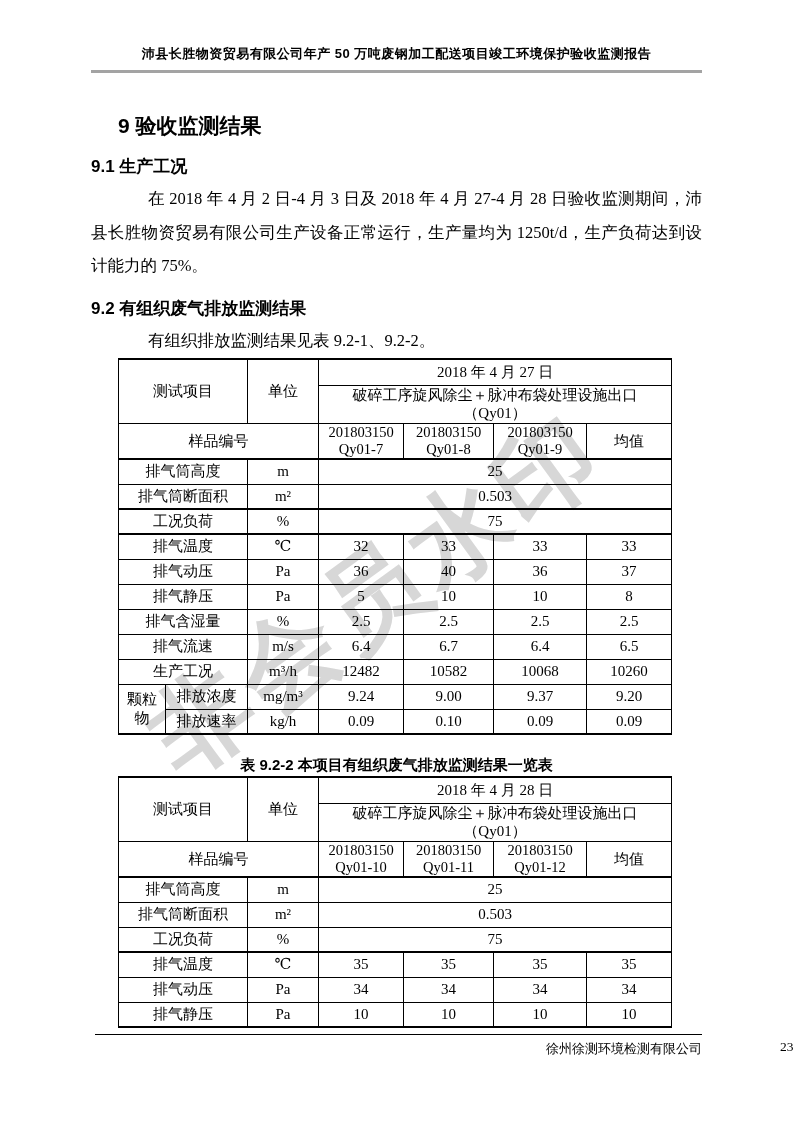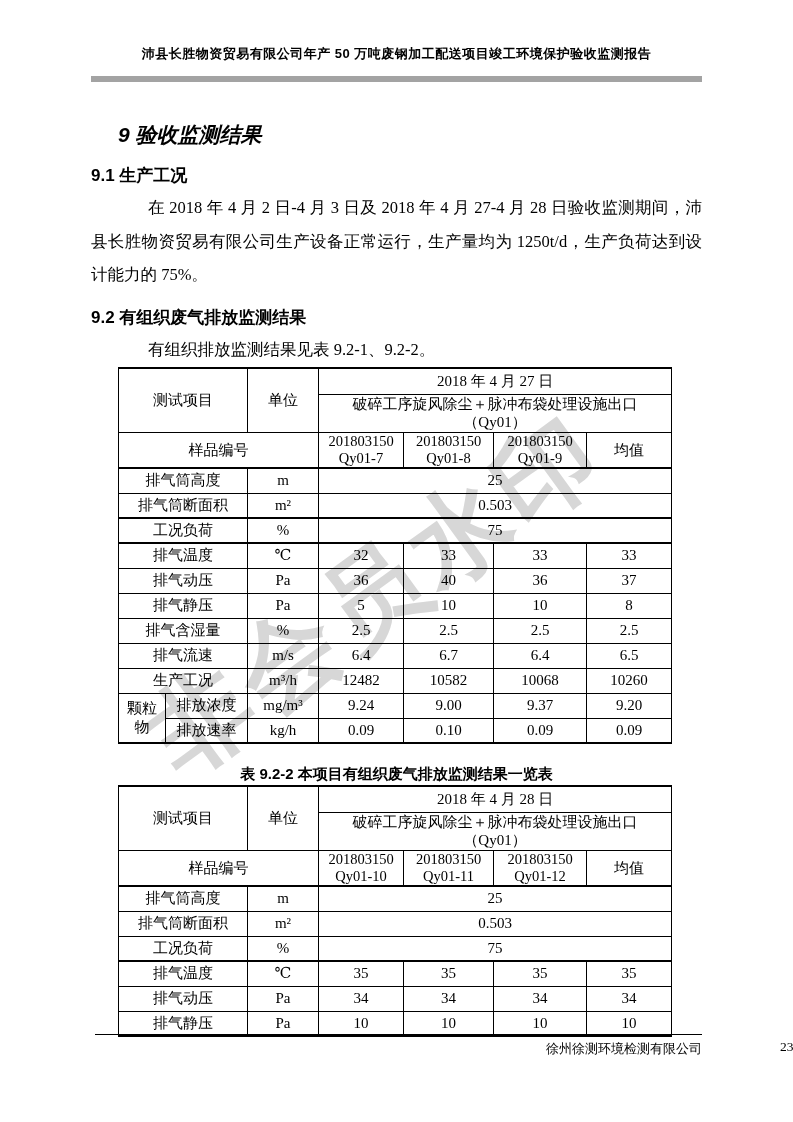--- a/index.html
+++ b/index.html
@@ -20,36 +20,35 @@
     color:#d7d7d7;
     transform:rotate(-36deg);
     transform-origin:center center;
     z-index:0;
     font-family:"Liberation Sans","DejaVu Sans",sans-serif;
   }
   .content{position:relative;z-index:1;}
   
   .doc-header{
     margin:0 91px;
-    padding-top:45px;padding-bottom:13px;
-    border-bottom:6px solid #a3a3a3;
+    padding-top:45px;padding-bottom:7px;
+    border-bottom:3px solid #a3a3a3;
     text-align:center;
   }
   .doc-header .title{
     font-size:13px;font-weight:bold;
     font-family:"Liberation Sans","DejaVu Sans",sans-serif;
     letter-spacing:0.5px;
   }
   
   .body-area{margin:0 91px;}
   .h1{
     margin:38px 0 0 27px;
     font-size:21px;font-weight:bold;line-height:30px;
     font-family:"Liberation Sans","DejaVu Sans",sans-serif;
-    font-style:italic;
   }
   .h2{
     margin:14px 0 0 0;
     font-size:17px;font-weight:bold;line-height:24px;
     font-family:Liberation Sans, sans-serif;
   }
   .para{
     margin:3px 0 0 0;
     font-size:16.5px;line-height:33.5px;
     text-indent:57px;

